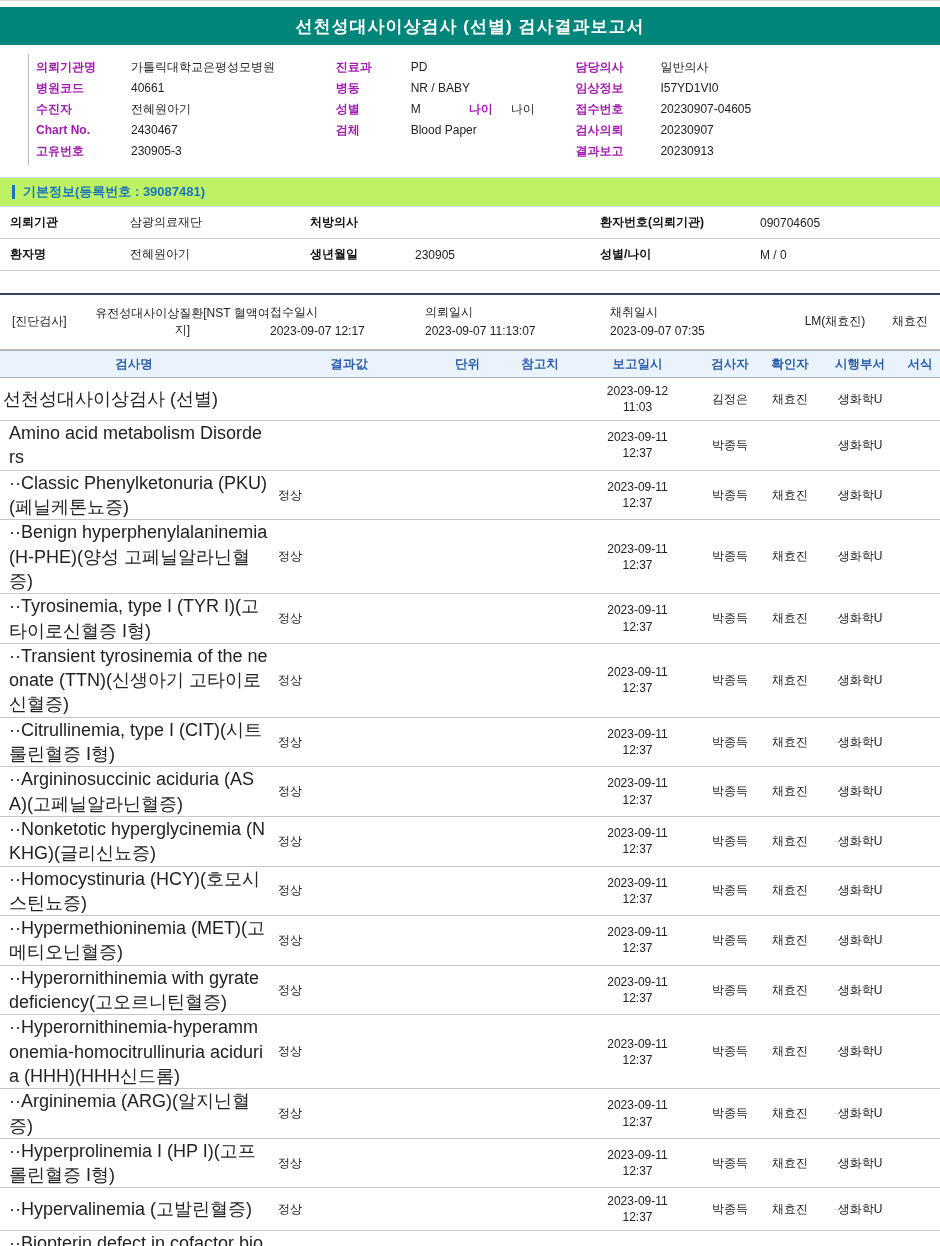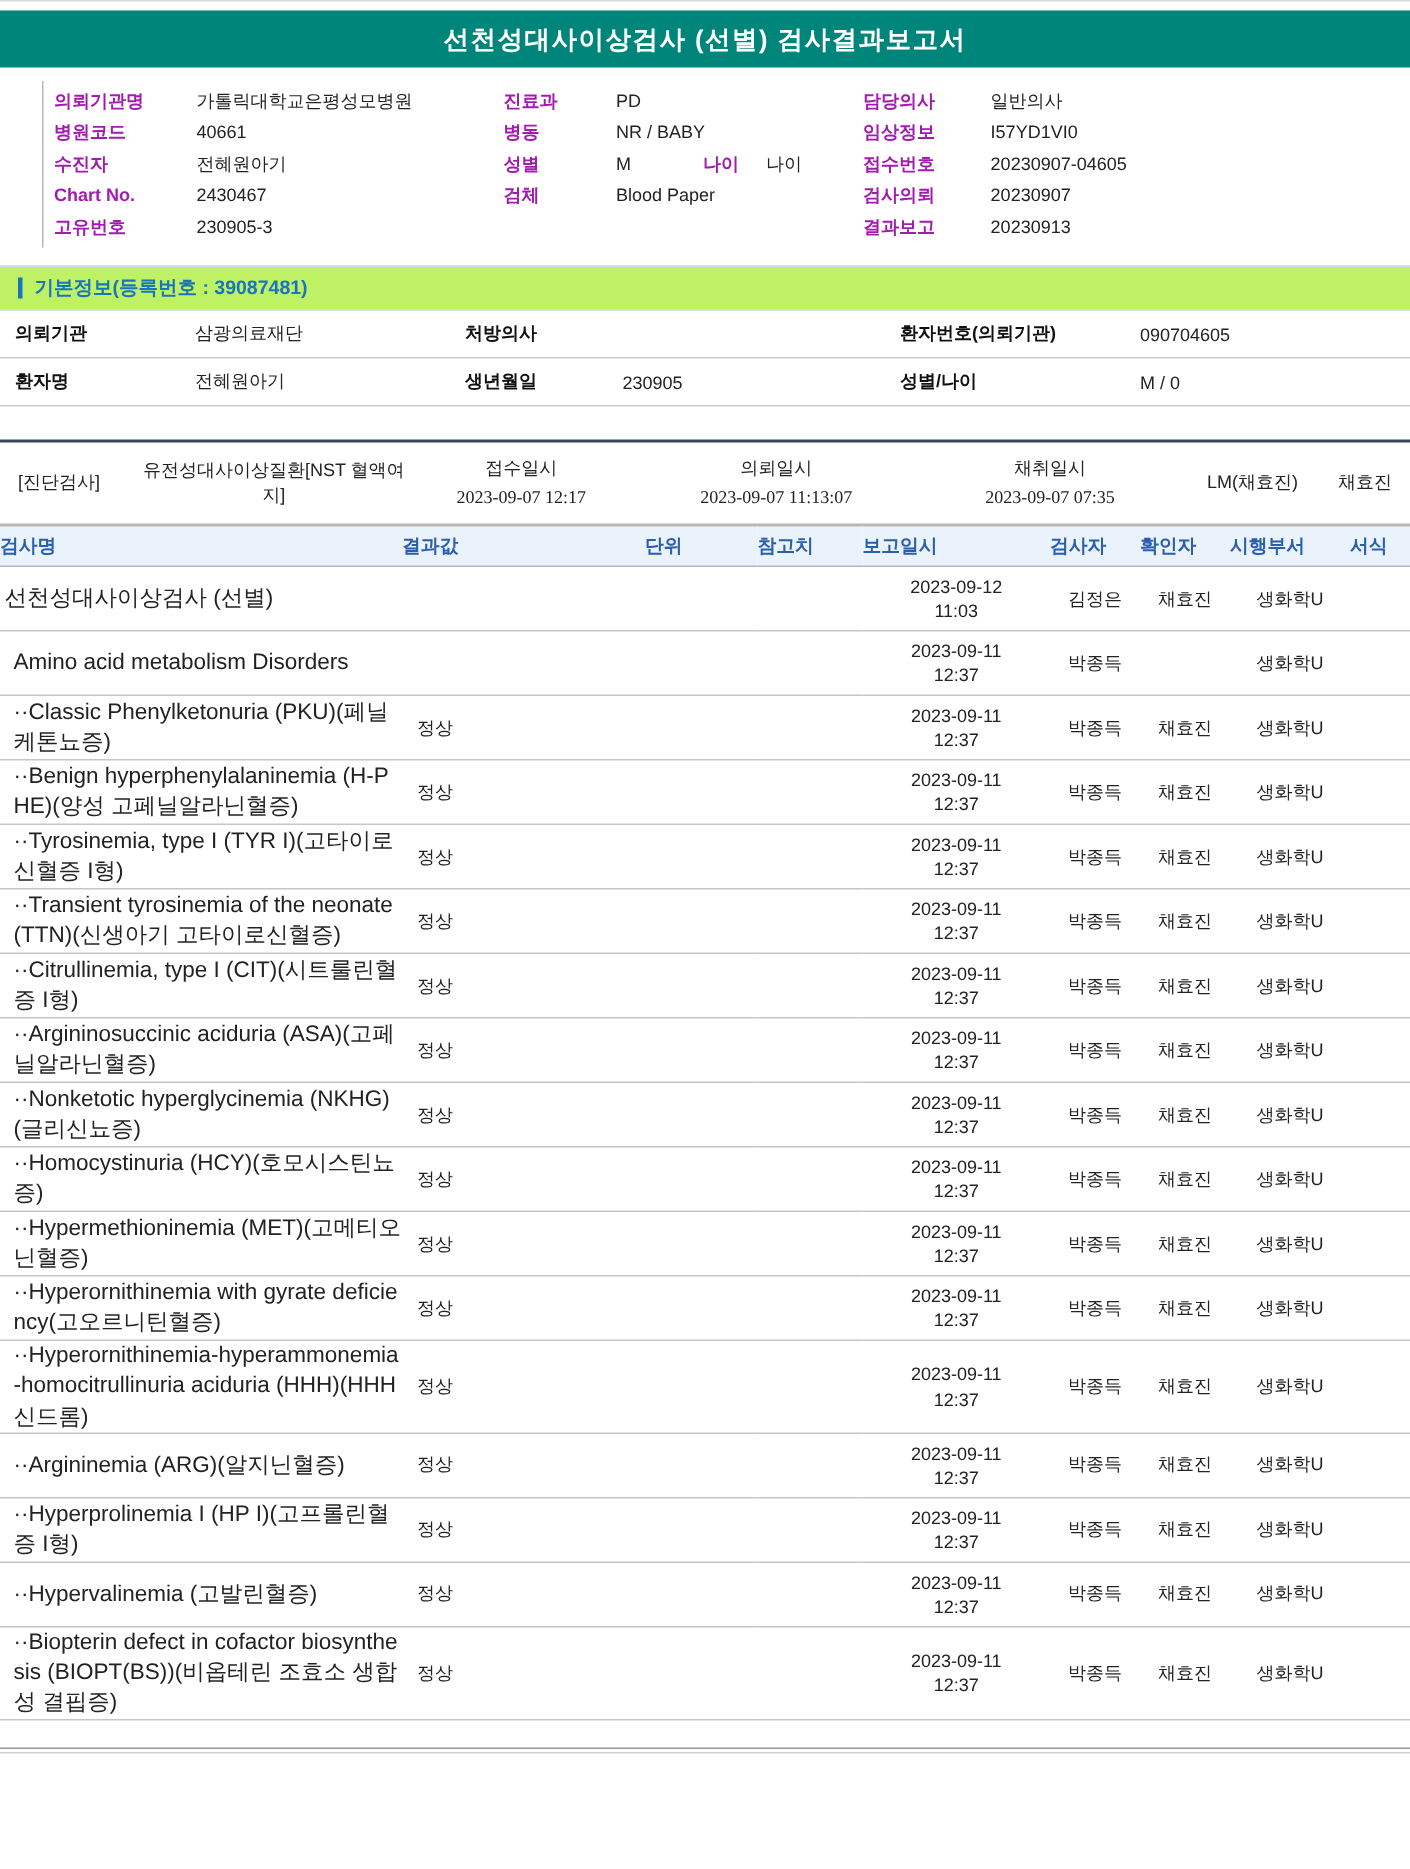--- a/index.html
+++ b/index.html
@@ -46,36 +46,36 @@
   .bi-lbl.p2 { width:160px; } .bi-val.p2 { flex:1; }
 
   
   .dark-line { height:2px; background:#33475b; margin-top:22px; }
 
   
   .band { display:flex; align-items:center; padding:8px 0 9px 0;
     border-bottom:1px solid #b9b9b9; }
   .band .tag  { width:95px; padding-left:12px; }
   .band .group{ width:175px; text-align:center; word-break:break-all; line-height:1.4; }
-  .band .bcol { text-align:center; line-height:1.55;font-family:Liberation Serif, serif; }
+  .band .bcol { line-height:1.55; }
   .band .b1 { width:155px; } .band .b2 { width:185px; } .band .b3 { width:180px; }
   .band .coll { width:90px; text-align:center; }
   .band .conf { width:60px; text-align:center; }
 
   
   table.results { width:940px; border-collapse:collapse; table-layout:fixed; }
   .results th { background:#eaf2fb; color:#2b5fad; font-weight:bold;
     font-size:12.5px; height:27px; border-top:1px solid #b5b5b5;
-    border-bottom:1px solid #b5b5b5; text-align:left; }
+    border-bottom:1px solid #b5b5b5; text-align:center; }
   .results td { border-bottom:1px solid #c6c6c6; height:43px;
     vertical-align:middle; font-size:12px; color:#222; }
   .col0{width:268px} .col1{width:162px} .col2{width:75px} .col3{width:70px}
   .col4{width:125px} .col5{width:60px} .col6{width:60px} .col7{width:80px} .col8{width:40px}
   td.td-name { text-align:left; padding-left:3px; word-break:break-all;
-    line-height:1.35; font-size:15px; }
+    line-height:1.35; font-size:18px; }
   td.td-name.ind { padding-left:9px; }
   td.td-result { text-align:left; padding-left:10px; }
   td.td-c { text-align:center; }
   .rep-span { display:inline-block; width:76px; text-align:center; line-height:1.35; }
 
   
   .footer-line { margin-top:18px; height:4px;
     border-top:1px solid #9a9a9a; border-bottom:1px solid #cfcfcf; }
 </style>
 </head>

